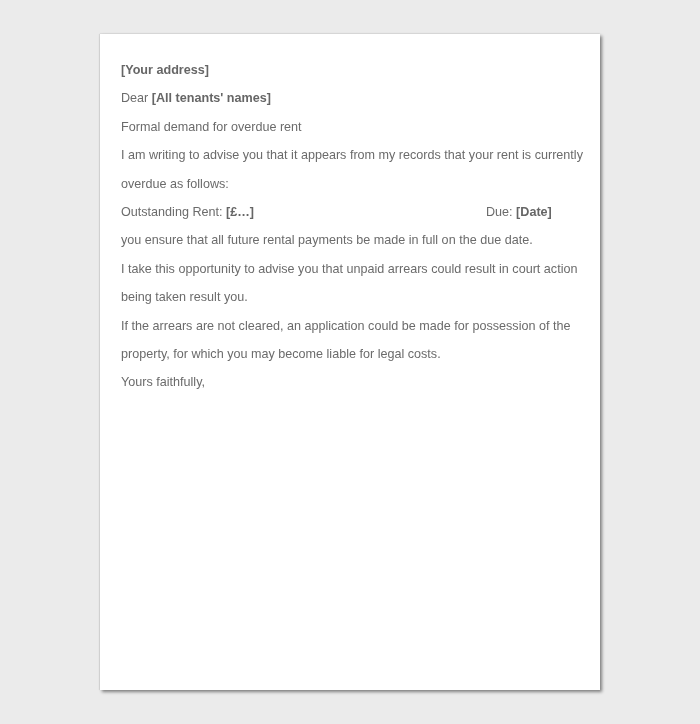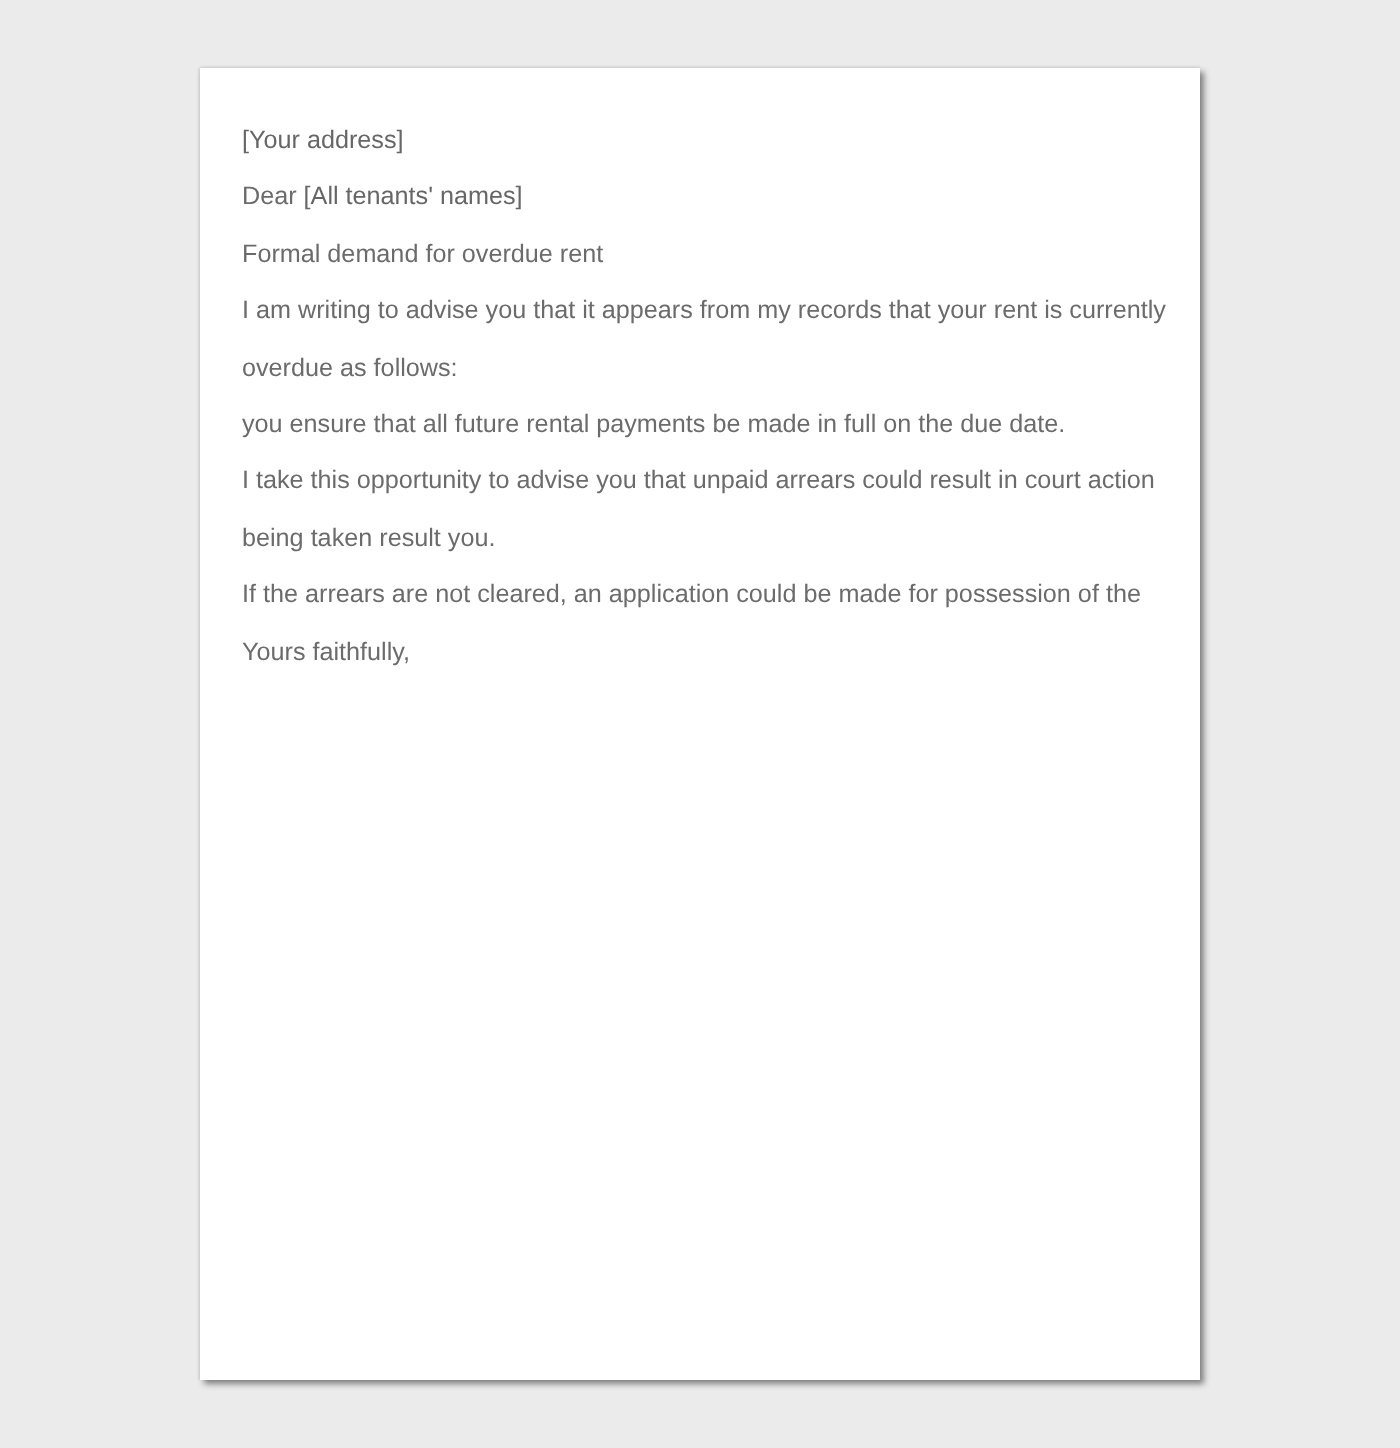--- a/index.html
+++ b/index.html
@@ -22,33 +22,38 @@
     left: 21px; top: 22px;
     width: 470px;
     color: #6b6b6b;
     font-size: 12.6px;
   }
   .line {
     height: 28.4px;
     line-height: 28.4px;
     white-space: nowrap;
   }
-  .b { font-weight: normal; color: #666666; }
+  .b { font-weight: bold; color: #666666; }
   .rentrow { position: relative; }
   .due { position: absolute; left: 365px; top: 0; }
 </style>
 </head>
 <body>
 
 <div class="page">
   <div class="content">
     <div class="line b">[Your address]</div>
     <div class="line"><span>Dear </span><span class="b">[All tenants' names]</span></div>
     <div class="line">Formal demand for overdue rent</div>
     <div class="line">I am writing to advise you that it appears from my records that your rent is currently</div>
     <div class="line">overdue as follows:</div>
+    <div class="line rentrow">
+      <span>Outstanding Rent: </span><span class="b">[£…]</span>
+      <span class="due"><span>Due: </span><span class="b">[Date]</span></span>
+    </div>
     <div class="line">you ensure that all future rental payments be made in full on the due date.</div>
     <div class="line">I take this opportunity to advise you that unpaid arrears could result in court action</div>
     <div class="line">being taken result you.</div>
     <div class="line">If the arrears are not cleared, an application could be made for possession of the</div>
+    <div class="line">property, for which you may become liable for legal costs.</div>
     <div class="line">Yours faithfully,</div>
   </div>
 </div>
 
 </body></html>

